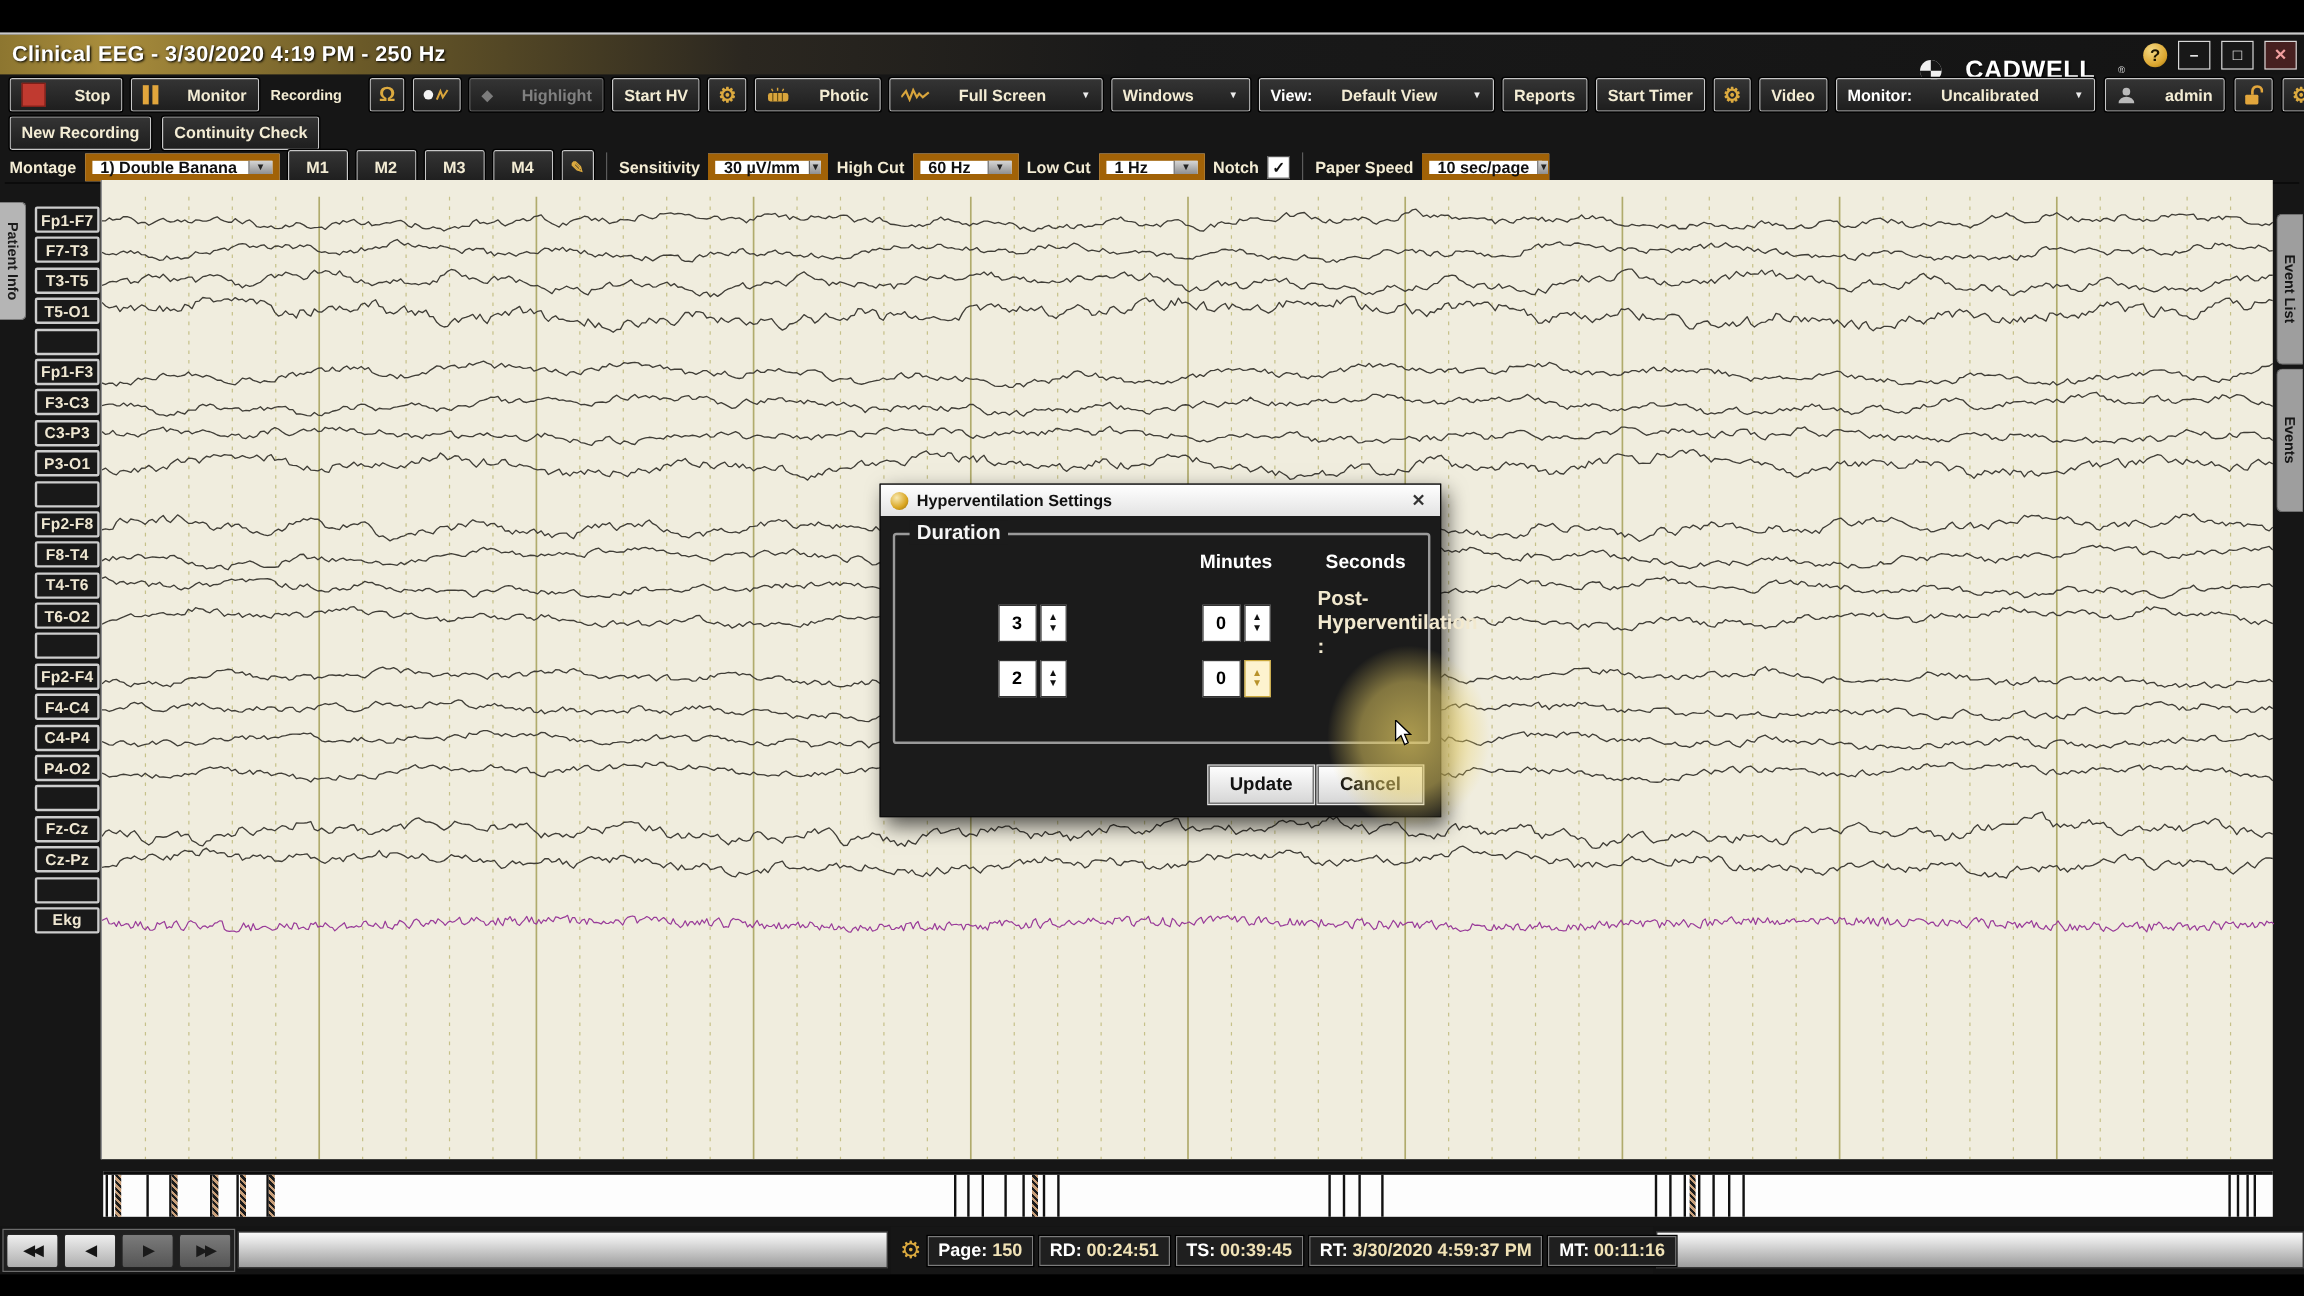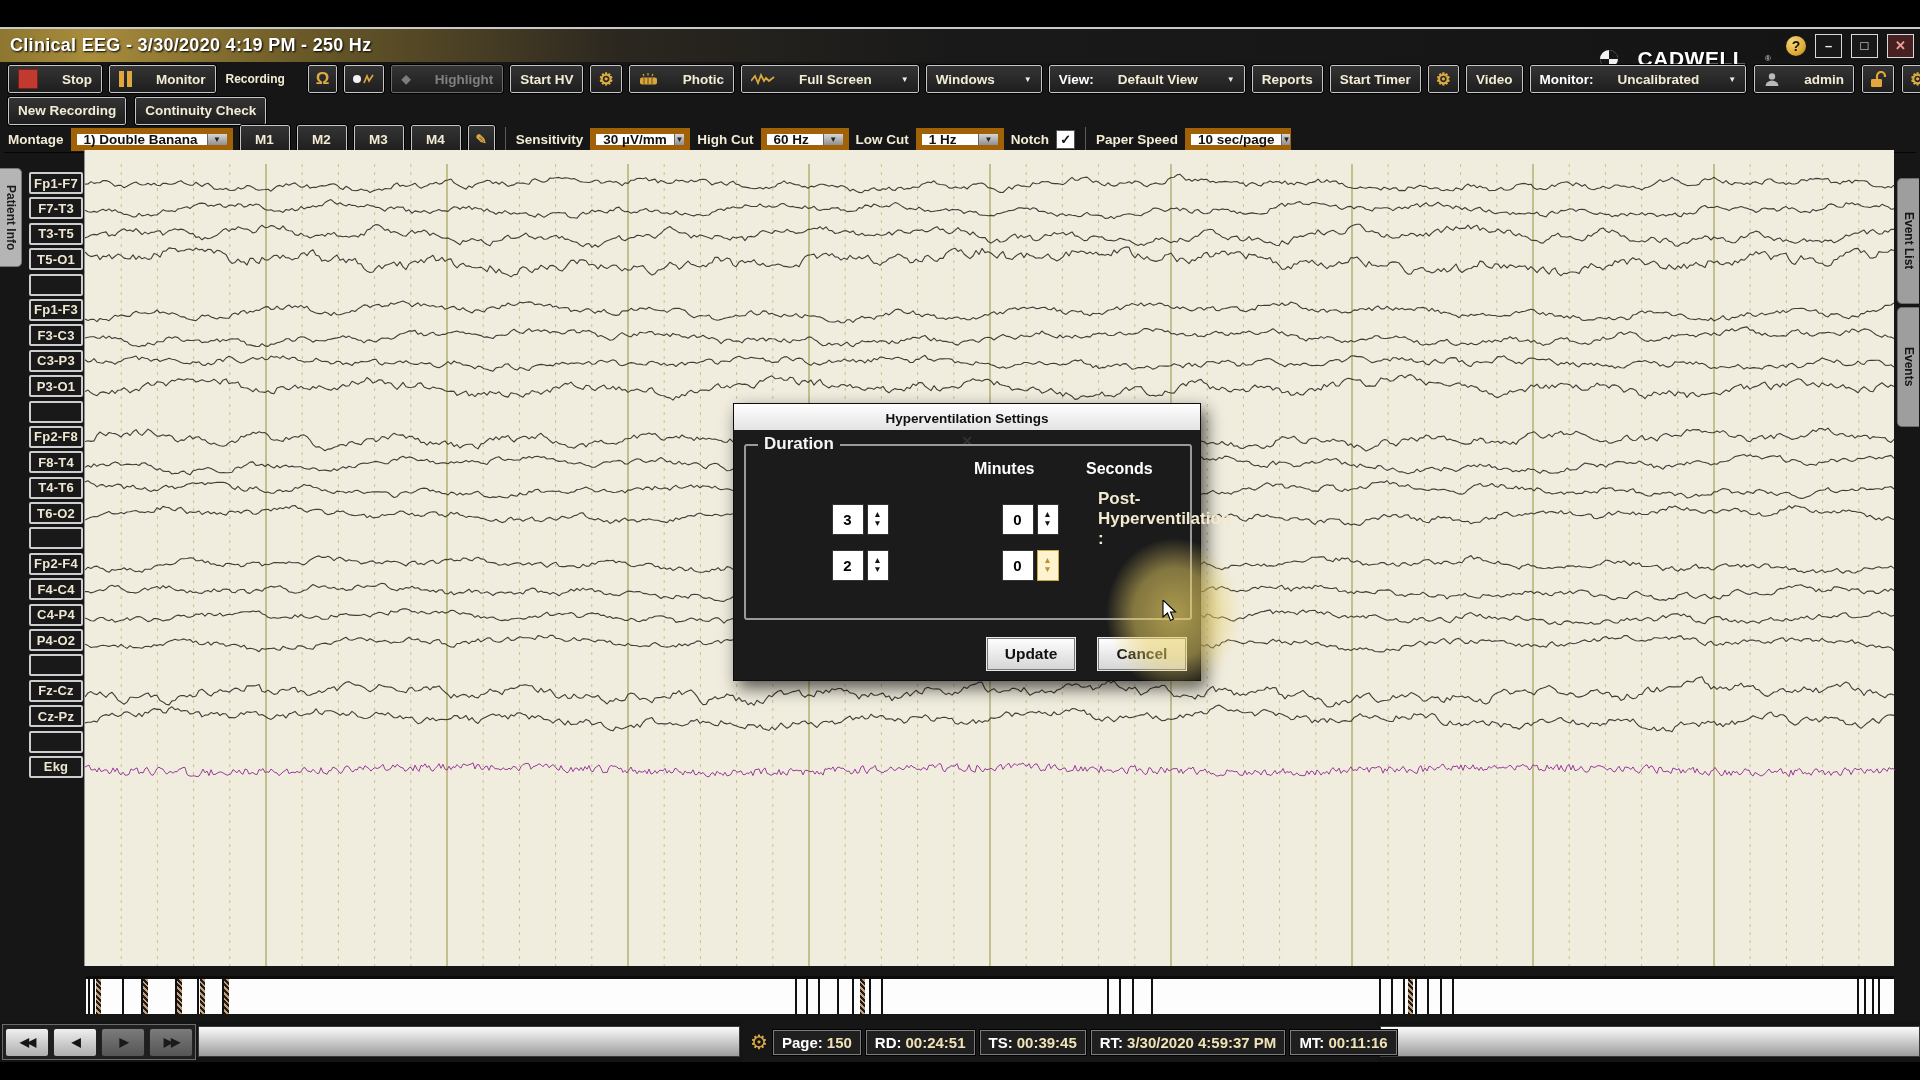--- a/index.html
+++ b/index.html
@@ -74,38 +74,38 @@
   .navbtn.dim{background:linear-gradient(#7b7b7b,#555);color:#1a1a1a;}
   .track{position:absolute;top:4px;height:31px;background:linear-gradient(#fbfbfb,#9c9c9c);border:1px solid #3a3a3a;box-sizing:border-box;}
   .statuspanel{position:absolute;left:742px;top:0;width:636px;height:40px;background:#161616;display:flex;align-items:center;gap:5px;padding:0 8px;box-sizing:border-box;}
   .seg{background:#1f1f1f;border:1px solid #7c7c7c;outline:1px solid #000;padding:3px 8px;white-space:nowrap;
     font-size:15px;font-weight:700;color:#fff;}
   .seg b{color:#f0e2b6;font-weight:700;margin-left:4px;}
   .botblack{position:absolute;left:0;top:1062px;width:1920px;height:18px;background:#000;}
   
   .dialog{position:absolute;left:733px;top:403px;width:466px;height:276px;background:#1b1b1b;border:1px solid #0c0c0c;
     box-shadow:5px 7px 16px rgba(0,0,0,.65);z-index:50;}
-  .dlg-title{height:26px;background:linear-gradient(#ffffff,#e3e3e3);display:flex;align-items:center;padding:0 8px;gap:7px;flex-direction:column;}
+  .dlg-title{height:26px;background:linear-gradient(#ffffff,#e3e3e3);display:flex;align-items:center;padding:0 8px;gap:7px;}
   .dlg-ico{width:15px;height:15px;border-radius:50%;background:radial-gradient(circle at 35% 32%,#f8e9b2,#d9a520 60%,#8a6510);}
   .dlg-title .t{font-size:13.5px;font-weight:700;color:#111;flex:1;}
   .dlg-x{font-size:14px;color:#333;font-weight:700;padding:0 4px;}
   .groupbox{position:absolute;left:10px;top:40px;width:444px;height:172px;border:2px solid #9a9a9a;border-radius:3px;}
   .legend{position:absolute;top:-12px;left:12px;background:#1b1b1b;padding:0 6px;font-size:17px;font-weight:700;color:#f5f5f5;}
   .dgrid{display:grid;grid-template-columns:228px 112px 104px;padding-top:14px;}
-  .dhead{font-size:16px;font-weight:700;color:#fff;text-align:left;height:36px;}
+  .dhead{font-size:16px;font-weight:700;color:#fff;text-align:center;height:36px;}
   .drowlabel{font-size:17px;font-weight:700;color:#f2e9cf;padding-left:12px;height:46px;display:flex;align-items:center;}
   .spincell{height:46px;display:flex;align-items:center;justify-content:center;}
   .spinval{width:30px;height:29px;background:#fff;border:1px solid #333;color:#000;font-size:15px;font-weight:700;
     display:flex;align-items:center;justify-content:center;}
   .spinarrows{width:20px;height:29px;background:#fff;border:1px solid #333;margin-left:3px;
     display:flex;flex-direction:column;align-items:center;justify-content:center;}
   .spinarrows span{font-size:8.5px;line-height:9px;color:#111;}
   .spinarrows.hl{background:#fdf3cf;border-color:#caa83c;}
   .spinarrows.hl span{color:#b8922a;}
-  .dlg-buttons{position:absolute;right:14px;bottom:10px;display:flex;gap:23px;}
+  .dlg-buttons{position:absolute;right:14px;bottom:10px;display:flex;gap:3px;}
   .dlgbtn{min-width:70px;height:30px;background:linear-gradient(#fefefe,#d6d6d6);border:1px solid #777;
     outline:1px solid #e9e9e9;font-size:15.5px;font-weight:700;color:#111;
     display:flex;align-items:center;justify-content:center;padding:0 8px;}
   
   .cursor-glow{position:absolute;left:1106px;top:538px;width:136px;height:152px;border-radius:50%;z-index:60;
     background:radial-gradient(closest-side,rgba(233,208,100,.7),rgba(233,208,100,.5) 60%,rgba(233,208,100,0));}
   .cursor{position:absolute;left:1162px;top:600px;z-index:61;}
 </style>
 </head>
 <body>

